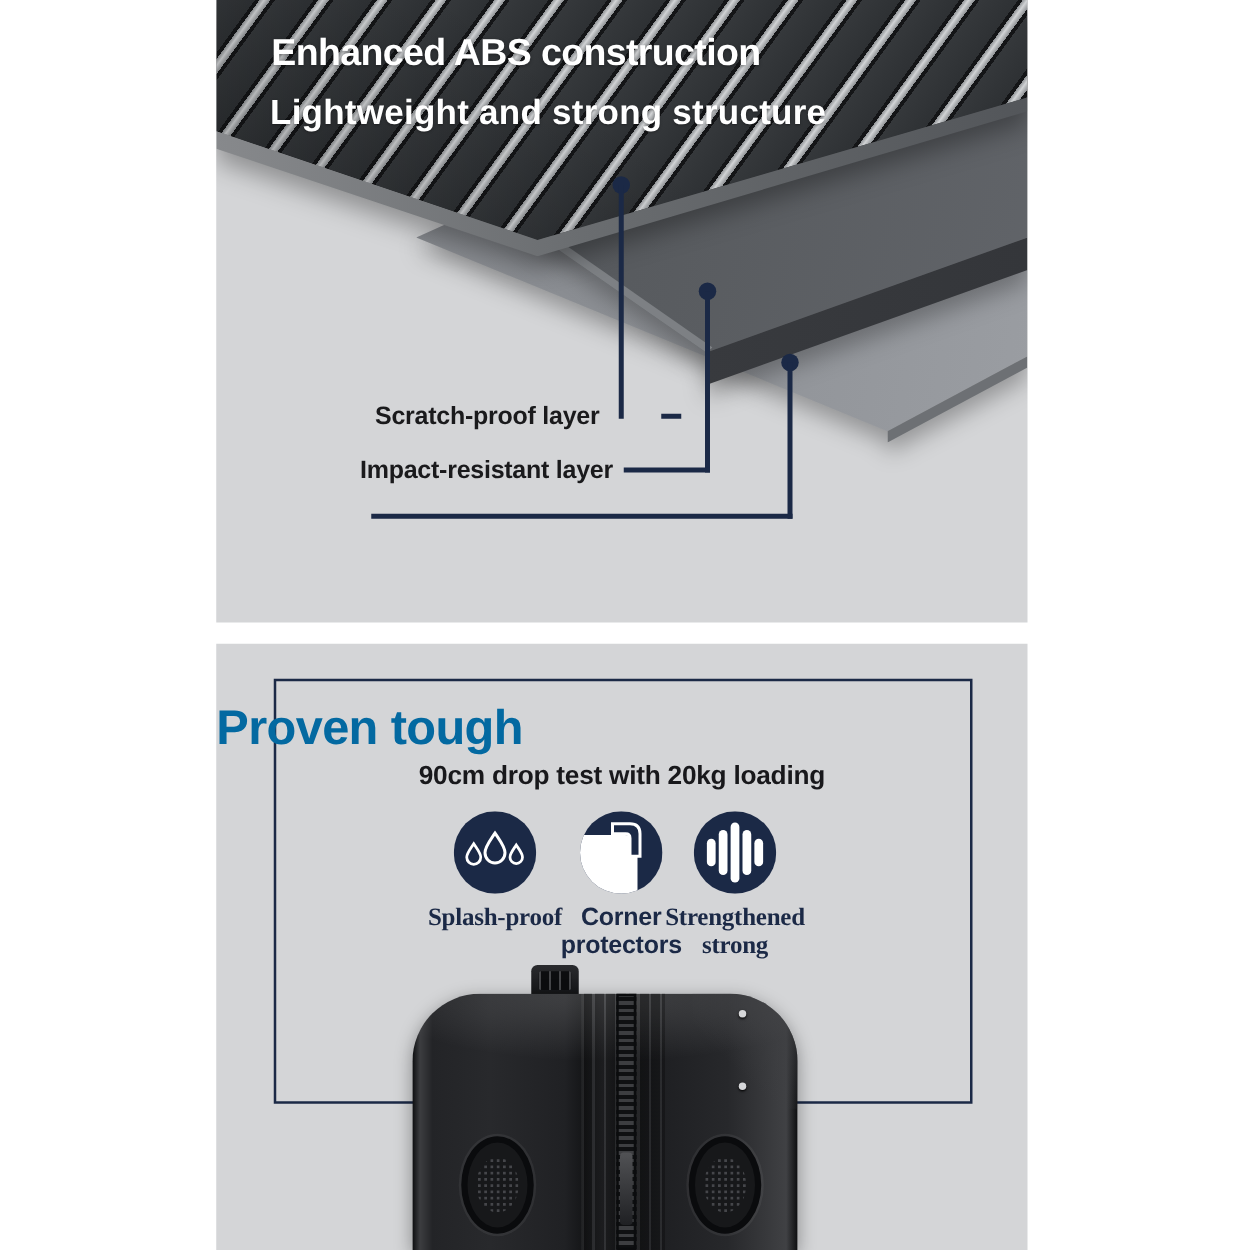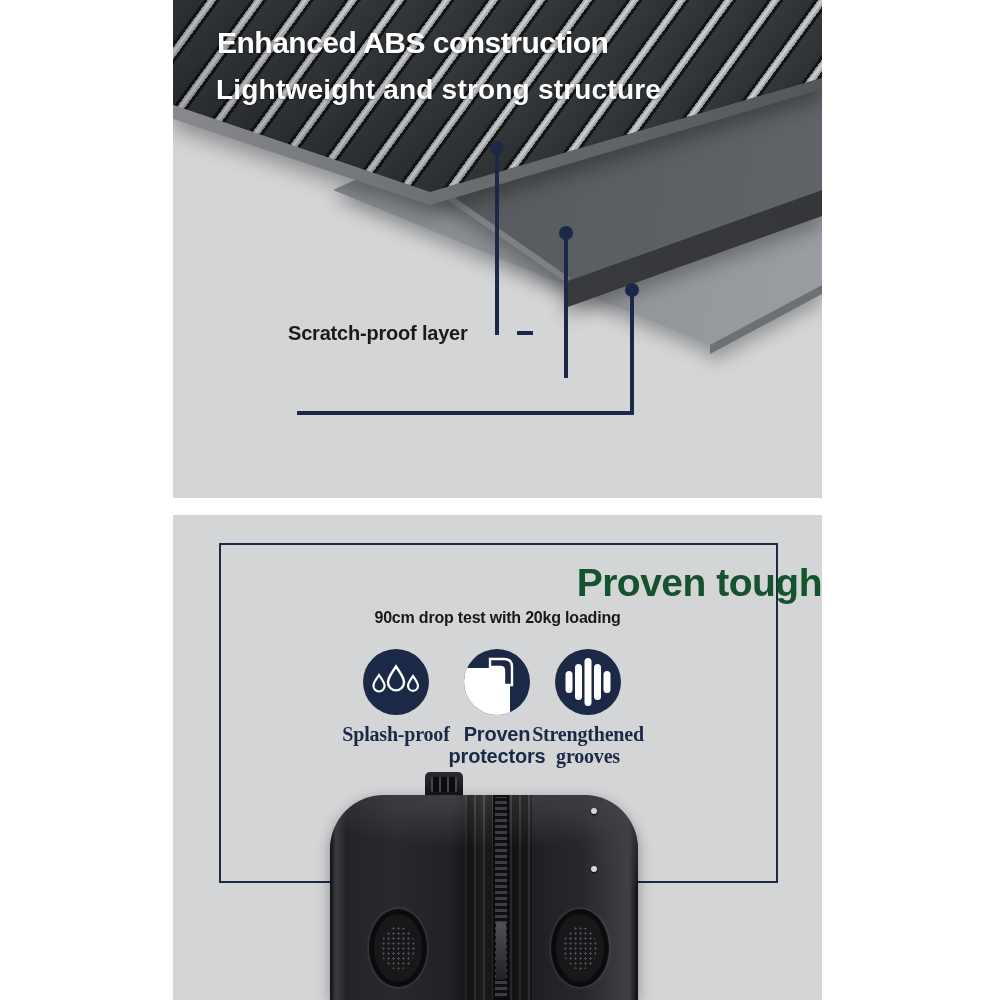--- a/index.html
+++ b/index.html
@@ -63,21 +63,21 @@
     text-shadow:0 1px 3px rgba(0,0,0,0.35);
   }
   .abs-sub{
     position:absolute;left:43px;top:74px;z-index:6;
     font-size:28px;font-weight:600;color:#ffffff;letter-spacing:0.2px;
     text-shadow:0 1px 2px rgba(0,0,0,0.35);
   }
   .callout-row{
     position:absolute;display:flex;align-items:center;height:26px;z-index:5;
   }
-  .row1{left:115px;top:320px;width:211px;gap:40px;}
+  .row1{left:127px;top:320px;width:211px;gap:40px;}
   .row2{left:115px;top:363px;width:280px;}
   .row3{left:115px;top:400px;width:346px;}
   .callout-label{
     font-size:20px;font-weight:600;color:var(--ink);white-space:nowrap;letter-spacing:-0.2px;
   }
   .callout-line{flex:1;height:4px;background:var(--navy);margin-left:9px;min-width:16px;}
   .vline{position:absolute;width:4px;background:var(--navy);z-index:5;}
   .vline1{left:322px;top:148px;height:187px;}
   .vline2{left:391px;top:233px;height:145px;}
   .vline3{left:457px;top:290px;height:125px;}
@@ -88,26 +88,26 @@
   
   .sec-tough{
     position:absolute;left:173px;top:515px;width:649px;height:485px;
     background:var(--panel);overflow:hidden;
   }
   .tough-frame{
     position:absolute;left:46px;top:28px;width:555px;height:336px;
     border:2px solid var(--navy);z-index:1;
   }
   .tough-title{
-    position:absolute;left:0;top:48px;width:100%;text-align:right;z-index:2;
-    font-size:39px;font-weight:bold;color:#14532d;letter-spacing:-0.5px;line-height:1;
+    position:absolute;left:0;top:48px;width:100%;text-align:left;z-index:2;
+    font-size:39px;font-weight:bold;color:#0369a1;letter-spacing:-0.5px;line-height:1;
   }
   .tough-sub{
     position:absolute;left:0;top:94px;width:100%;text-align:center;z-index:2;
-    font-size:16px;font-weight:600;color:#18181b;letter-spacing:-0.2px;
+    font-size:21px;font-weight:600;color:#18181b;letter-spacing:-0.2px;
   }
   .feature{position:absolute;top:134px;width:150px;text-align:center;z-index:2;}
   .f1{left:148px;font-family:Liberation Serif, serif;}
   .f2{left:249px;}
   .f3{left:340px;font-family:Liberation Serif, serif;}
   .feature svg{width:66px;height:66px;display:block;margin:0 auto;}
   .feature-label{
     margin-top:8px;font-size:20px;font-weight:600;color:var(--navy);line-height:22px;letter-spacing:-0.2px;
   }
   
@@ -190,20 +190,24 @@
 
     <div class="dot dot1"></div>
     <div class="dot dot2"></div>
     <div class="dot dot3"></div>
     <div class="vline vline1"></div>
     <div class="vline vline2"></div>
     <div class="vline vline3"></div>
 
     <div class="callout-row row1">
       <span class="callout-label">Scratch-proof layer</span>
+      <span class="callout-line"></span>
+    </div>
+    <div class="callout-row row2">
+      <span class="callout-label">Impact-resistant layer</span>
       <span class="callout-line"></span>
     </div>
     <div class="callout-row row3">
       <span class="callout-line"></span>
     </div>
   </div>
 
   <div class="sec-tough">
     <div class="tough-frame"></div>
 
@@ -230,37 +234,37 @@
               <circle cx="33" cy="33" r="33"></circle>
             </clipPath>
           </defs>
         <circle cx="33" cy="33" r="33" fill="#1b2946"></circle>
         <g clip-path="url(#cpc)">
           <rect x="-10" y="19" width="56" height="58" rx="10" fill="#ffffff"></rect>
           <path d="M26 10 L40 10 Q48 10 48 18 L48 36 L40 36 L40 21.5 Q40 18 36.5 18 L26 18 Z" fill="#1b2946" stroke="#ffffff" stroke-width="2.4"></path>
         </g>
       </svg>
       <div class="feature-label">
-        <div>Proven</div>
+        <div>Corner</div>
         <div>protectors</div>
       </div>
     </div>
 
     <div class="feature f3">
       <svg viewBox="0 0 66 66">
         <circle cx="33" cy="33" r="33" fill="#1b2946"></circle>
         <rect x="10.5" y="22" width="7" height="22" rx="3.5" fill="#ffffff"></rect>
         <rect x="20" y="15" width="7" height="36" rx="3.5" fill="#ffffff"></rect>
         <rect x="29.5" y="9" width="7" height="48" rx="3.5" fill="#ffffff"></rect>
         <rect x="39" y="15" width="7" height="36" rx="3.5" fill="#ffffff"></rect>
         <rect x="48.5" y="22" width="7" height="22" rx="3.5" fill="#ffffff"></rect>
       </svg>
       <div class="feature-label">
         <div>Strengthened</div>
-        <div>grooves</div>
+        <div>strong</div>
       </div>
     </div>
 
     <div class="suitcase">
       <div class="tsa-lock"></div>
       <div class="case-body"></div>
       <div class="corner-guard"></div>
       <div class="center-band"></div>
       <div class="zipper"></div>
       <div class="zip-pull"></div>

